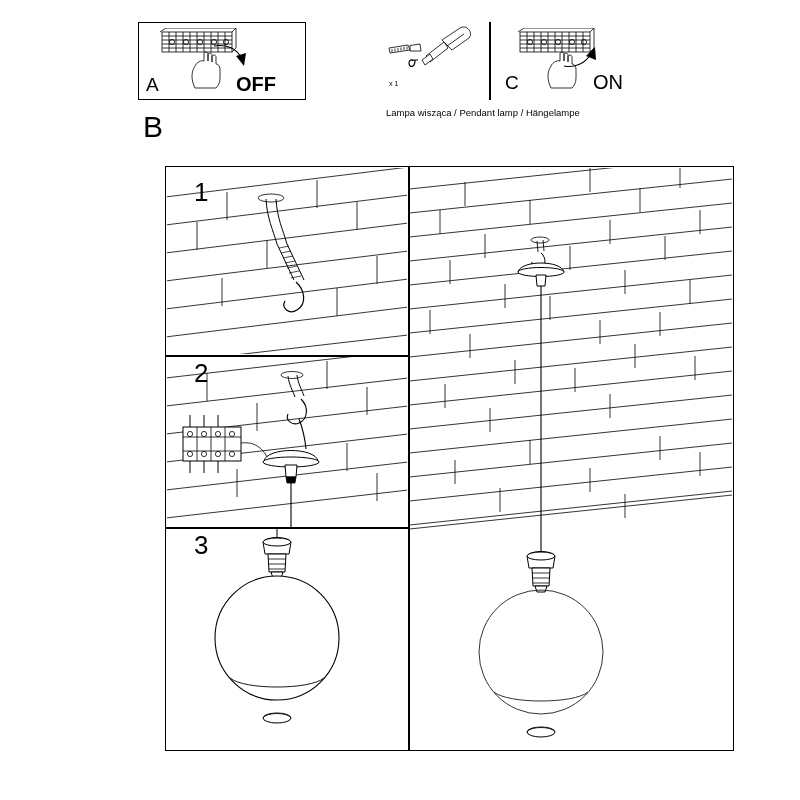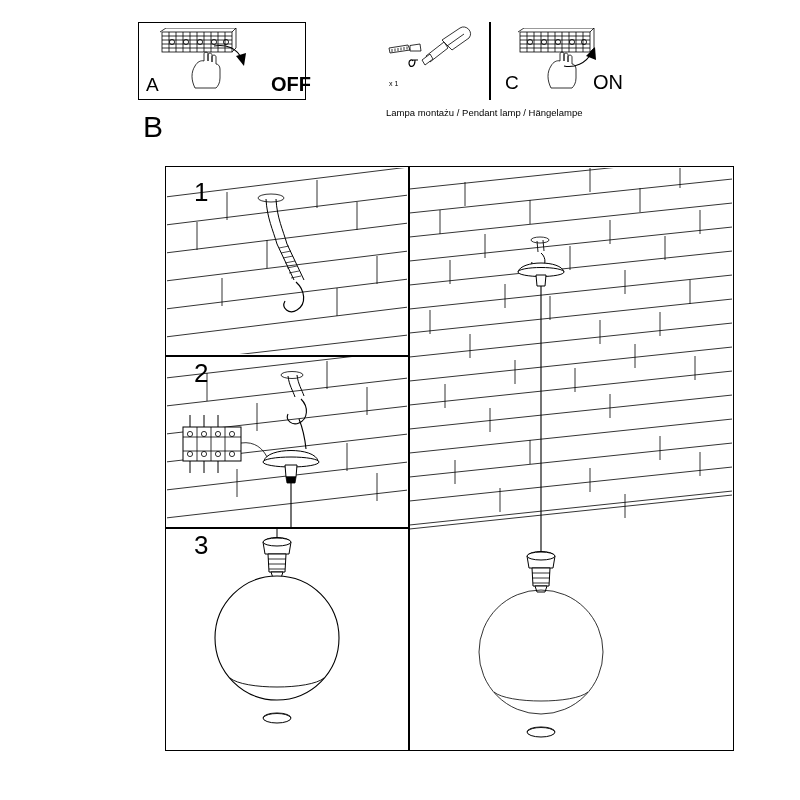--- a/index.html
+++ b/index.html
@@ -30,21 +30,20 @@
   }
   #label-a {
     left: 146px; top: 74px;
     font-size: 19px;
     letter-spacing: 0.5px;
   }
   #label-off {
     left: 236px; top: 73px;
     font-size: 20px;
     font-weight: bold;
-    margin-left: 35px;
   }
   #label-c {
     left: 505px; top: 72px;
     font-size: 19px;
   }
   #label-on {
     left: 593px; top: 71px;
     font-size: 20px;
     font-weight: normal;
   }
@@ -199,21 +198,21 @@
     <svg width="38" height="32" viewBox="0 0 38 32">
       <path d="M2 26 C12 28 24 24 30 12" class="wire" stroke-width="2.2"></path>
       <path d="M24 16 L33 7 L34 20 Z" fill="#000"></path>
     </svg>
   </div>
 
   <div class="abs" id="label-c">C</div>
   <div class="abs" id="label-on">ON</div>
 
   <div class="abs" id="caption">
-    <div class="line">Lampa montażu / Pendant lamp / Hängelampe</div>
+    <div class="line">Lampa wisząca / Pendant lamp / Hängelampe</div>
   </div>
 
   <div class="abs" id="label-b">B</div>
 
   <div class="abs" id="frame-b"></div>
   <div class="abs" id="frame-divider"></div>
   <div class="abs hdiv" id="hdiv-1"></div>
   <div class="abs hdiv" id="hdiv-2"></div>
 
   <div class="abs" style="left:167px; top:168px;">

